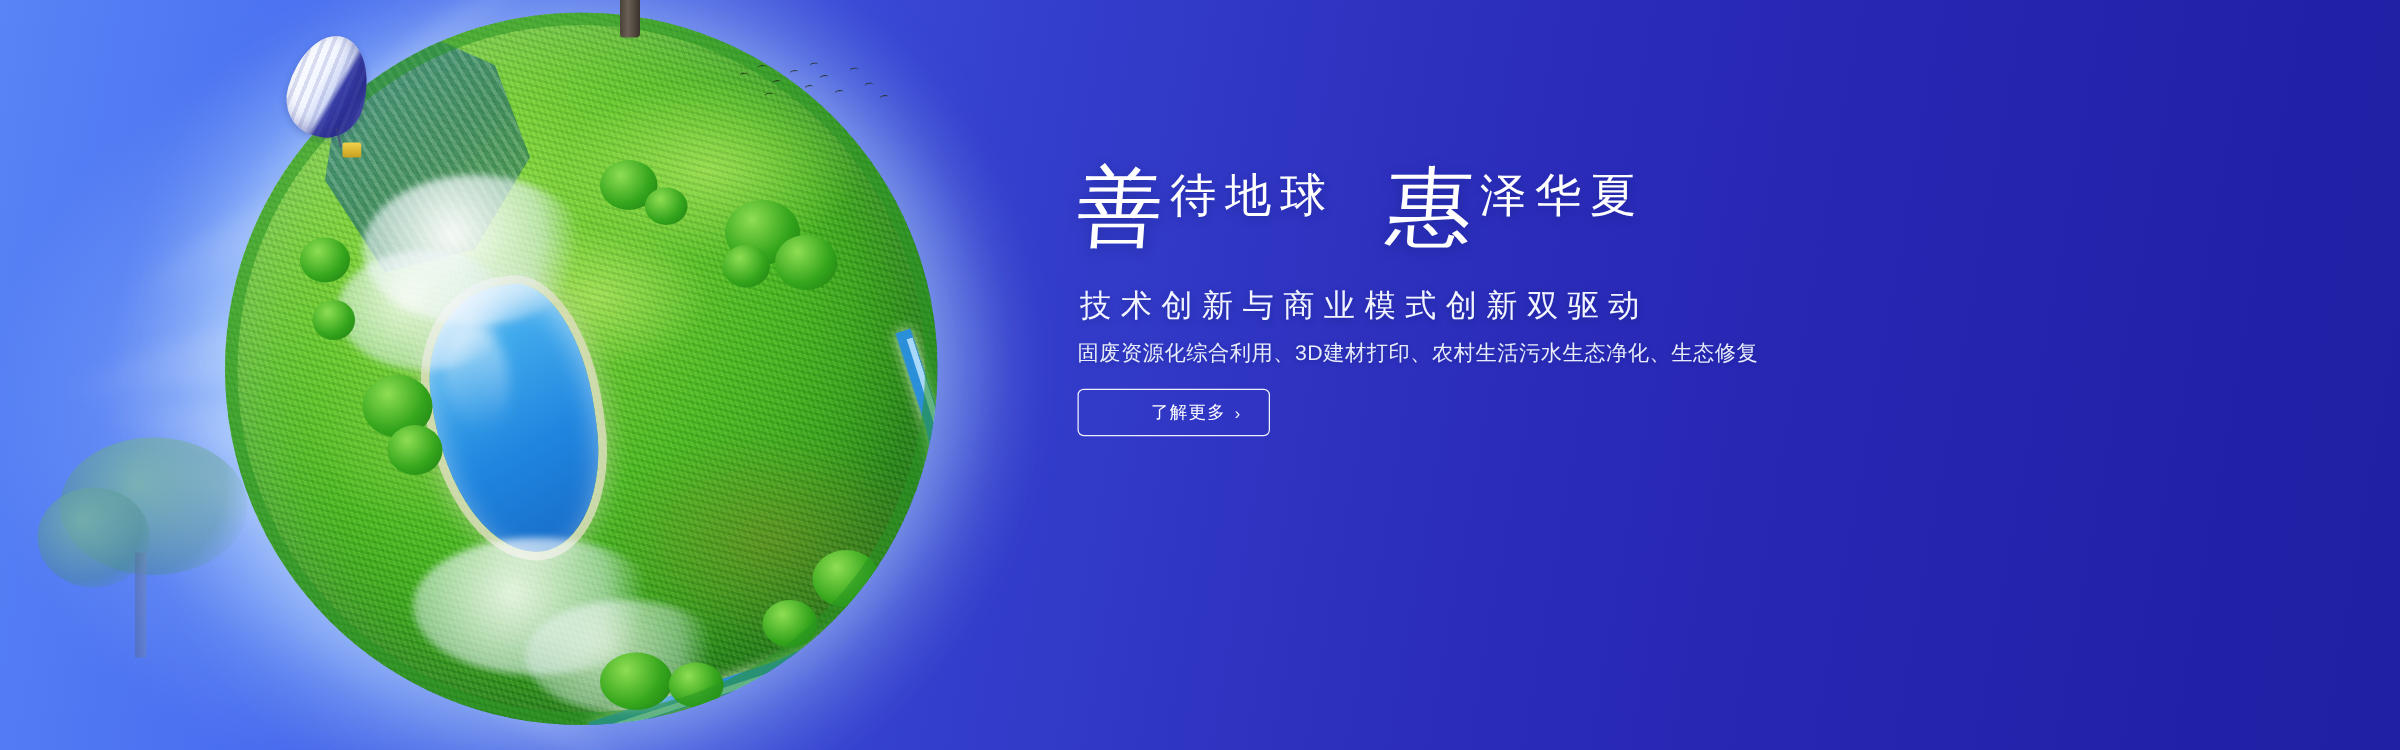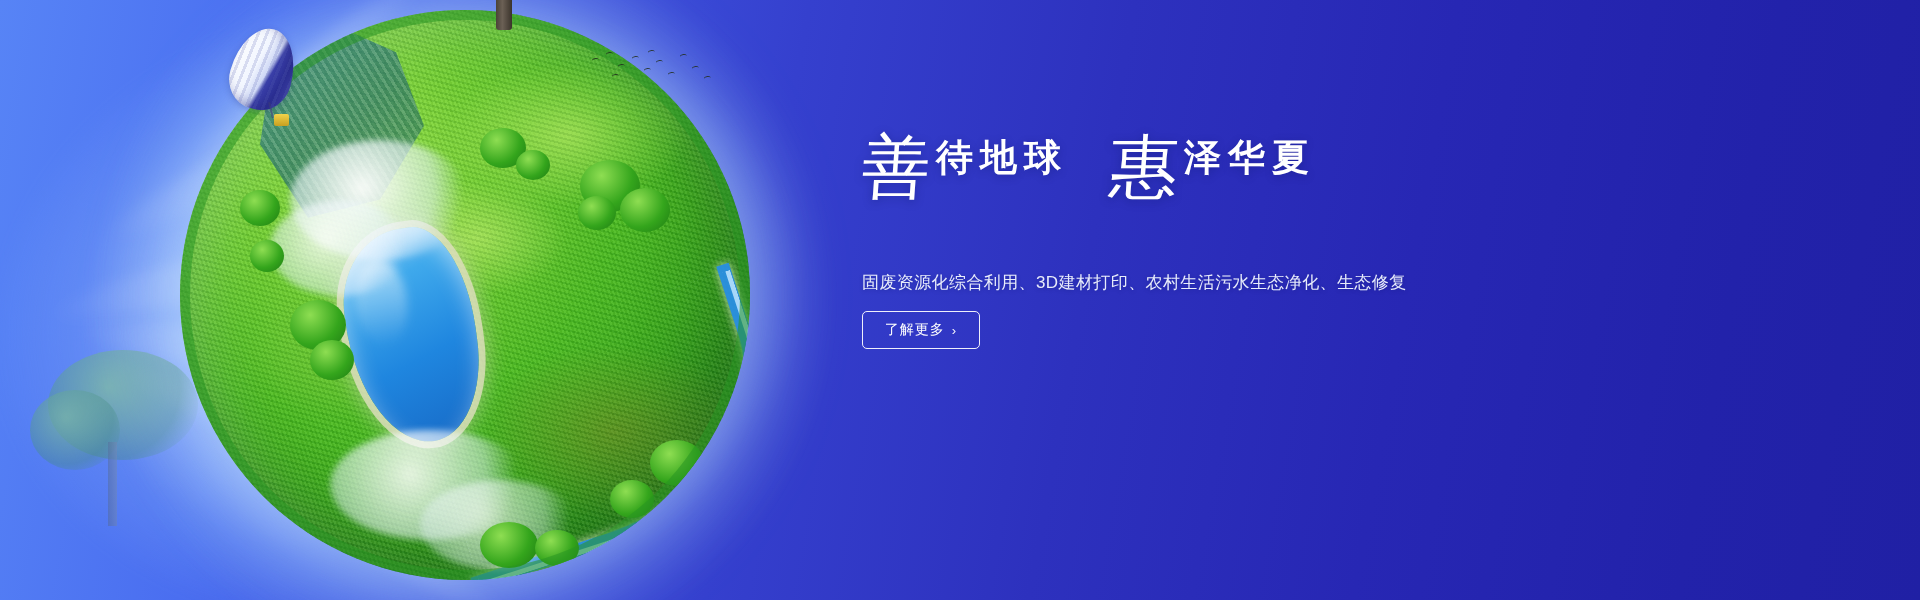--- a/index.html
+++ b/index.html
@@ -155,21 +155,21 @@
   .hl-big{
     font-family:"DejaVu Serif","Liberation Serif",serif;
     font-size:68px;line-height:1;font-weight:400;
     letter-spacing:0;
     display:inline-block;vertical-align:-14px;
     transform:skewX(-4deg);
     text-shadow:0 2px 10px rgba(10,20,90,.35);
   }
   .hl-small{
     font-family:"DejaVu Serif","Liberation Serif",serif;
-    font-size:37px;line-height:1;letter-spacing:7px;font-weight:700;
+    font-size:37px;line-height:1;letter-spacing:7px;font-weight:400;
     display:inline-block;vertical-align:6px;margin-left:6px;
     text-shadow:0 2px 8px rgba(10,20,90,.3);
   }
   .hl-gap{display:inline-block;width:42px;}
   .subtitle{
     position:absolute;left:2px;top:228px;
     font-size:25px;letter-spacing:7.5px;color:#f2f5ff;white-space:nowrap;
     text-shadow:0 1px 6px rgba(10,20,90,.35);
   }
   .desc{
@@ -179,20 +179,21 @@
   }
   .cta{
     position:absolute;left:0px;top:311px;
     width:116px;height:36px;
     border:1.6px solid rgba(255,255,255,.92);
     border-radius:5px;
     background:transparent;
     color:#ffffff;font-size:14px;letter-spacing:1px;
     display:flex;align-items:center;justify-content:center;gap:7px;
     cursor:pointer;
+    padding-left:36px;
   }
   .cta-chev{font-size:13px;line-height:1;opacity:.95;}
 </style>
 </head>
 <body>
 
 <div class="banner">
 
   <div class="haze">
     <div class="haze-a"></div>
@@ -275,20 +276,21 @@
     <div class="bird" style="left:24px;top:26px;"></div>
     <div class="bird" style="left:60px;top:2px;"></div>
   </div>
 
   <div class="content">
 
     <div class="headline">
       <span class="hl-big">善</span><span class="hl-small">待地球</span><span class="hl-gap"></span><span class="hl-big">惠</span><span class="hl-small">泽华夏</span>
     </div>
 
+    <div class="subtitle">技术创新与商业模式创新双驱动</div>
 
     <div class="desc">固废资源化综合利用、3D建材打印、农村生活污水生态净化、生态修复</div>
 
     <div class="cta">
       <span>了解更多</span>
       <span class="cta-chev">›</span>
     </div>
 
   </div>
 </div>

